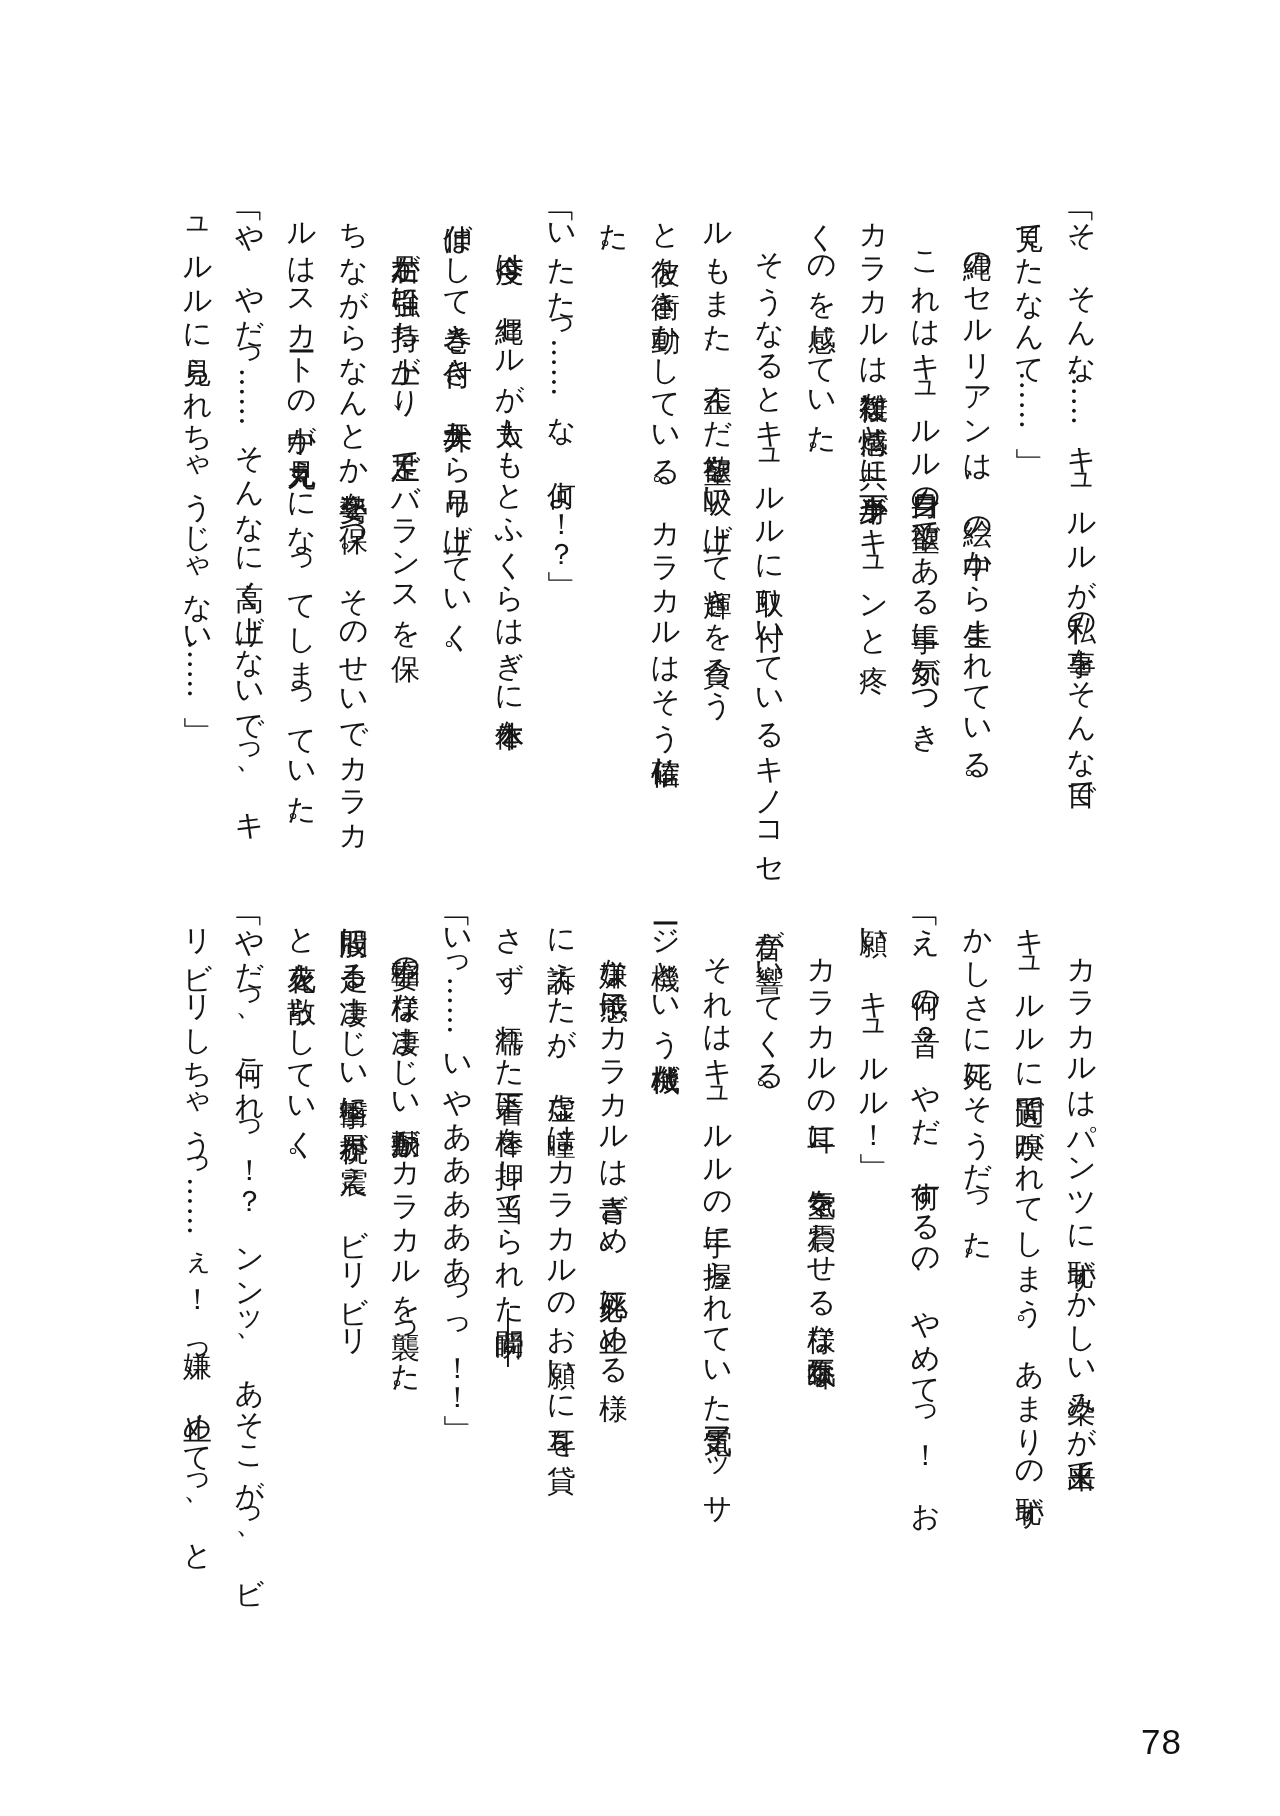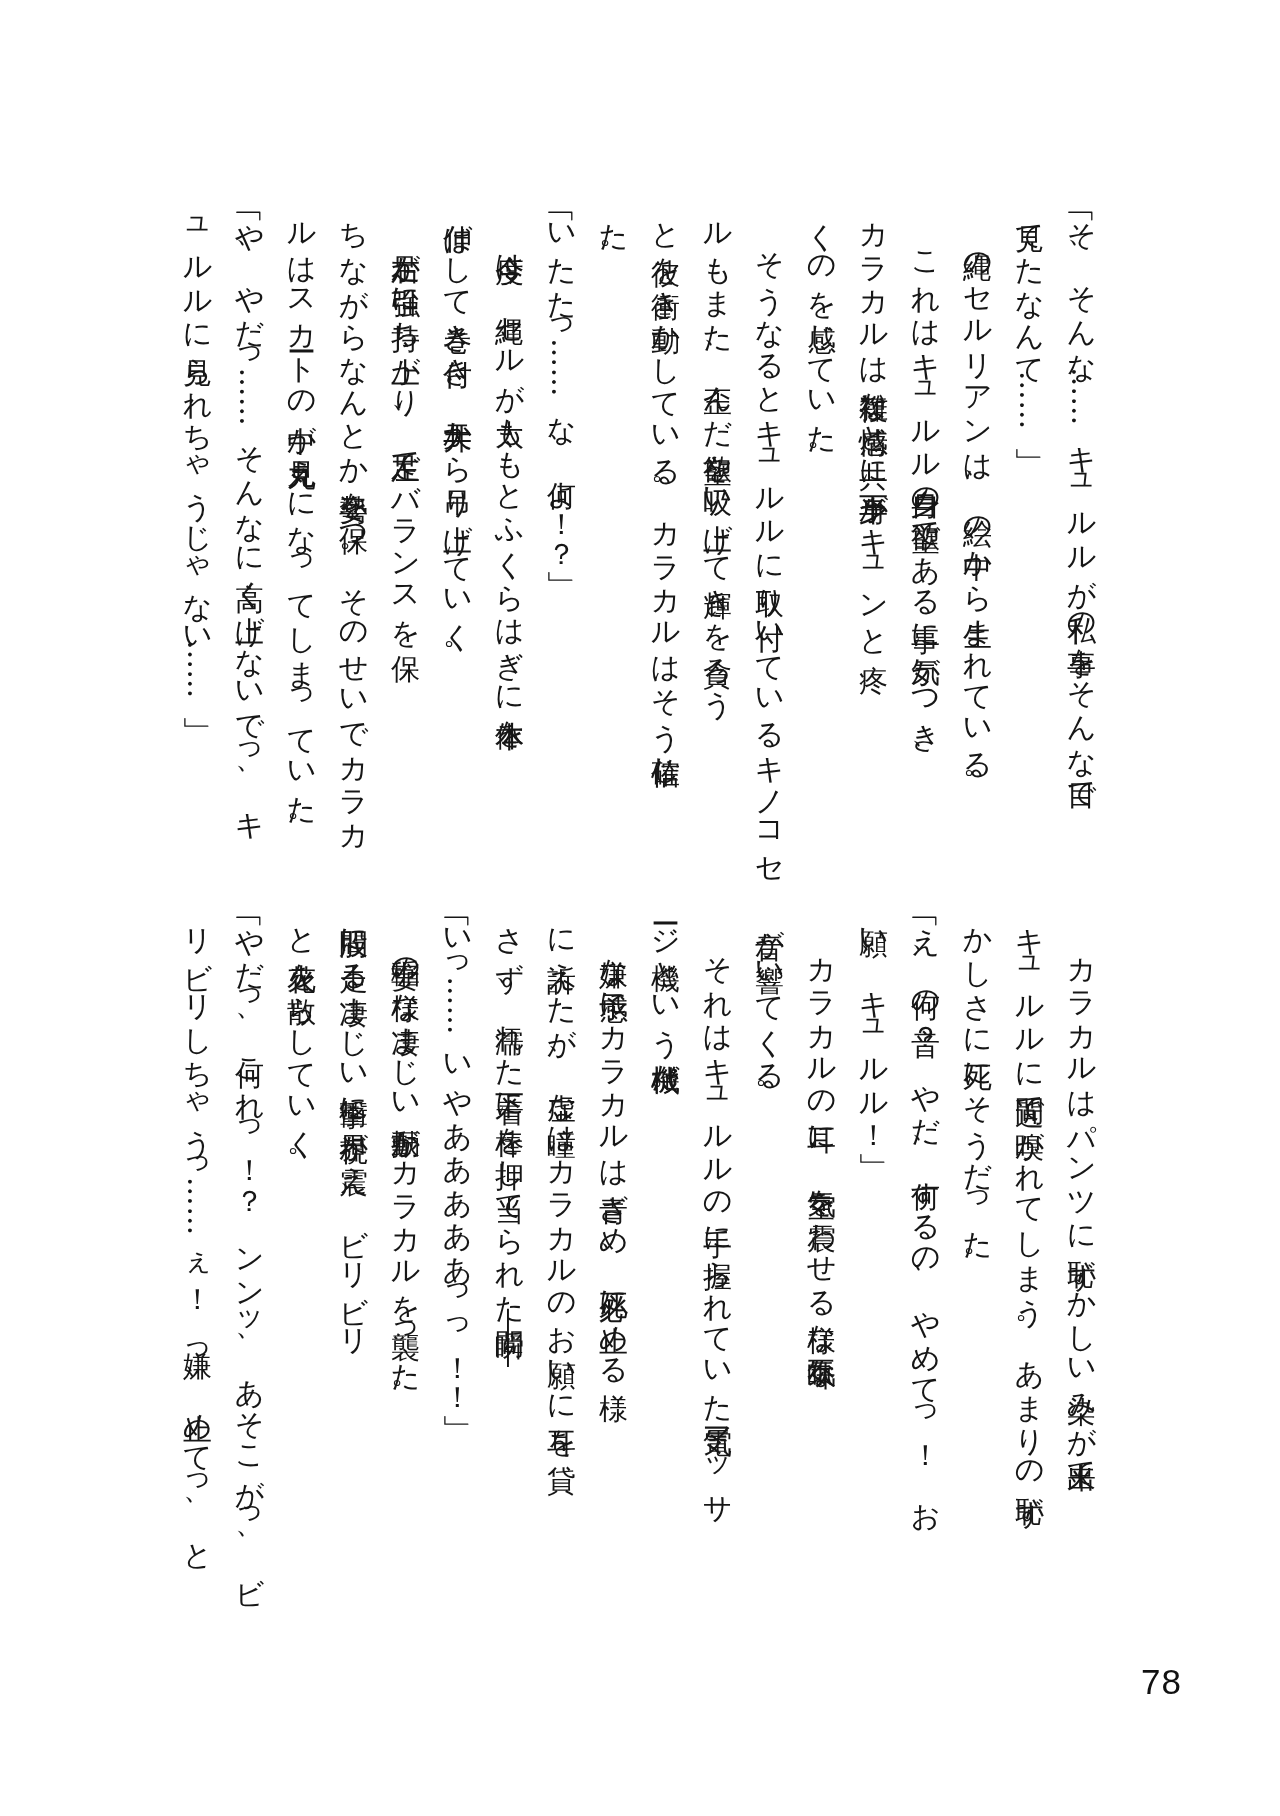--- a/index.html
+++ b/index.html
@@ -37,21 +37,21 @@
   #band-bottom {
     top: 908px;
     height: 705px;
   }
   .text-band p {
     margin: 0;
     padding: 0;
   }
   .page-number {
     position: absolute;
-    top: 1662px;
+    top: 1722px;
     right: 98px;
     font-family: "Liberation Sans", "DejaVu Sans", sans-serif;
     font-size: 35px;
     letter-spacing: 1px;
     color: #111111;
   }
 </style>
 </head>
 <body>
 

